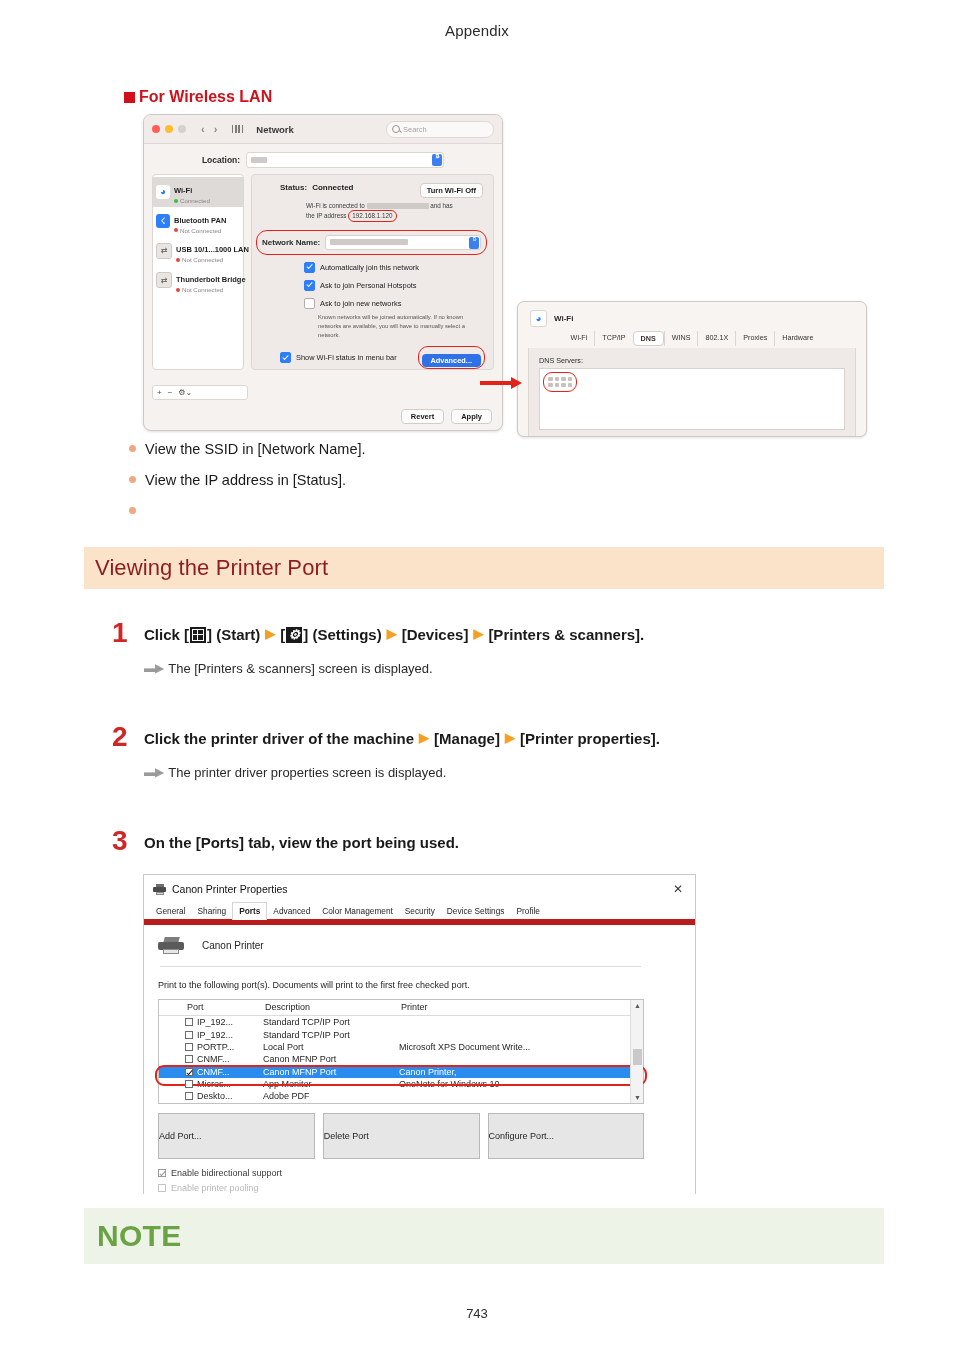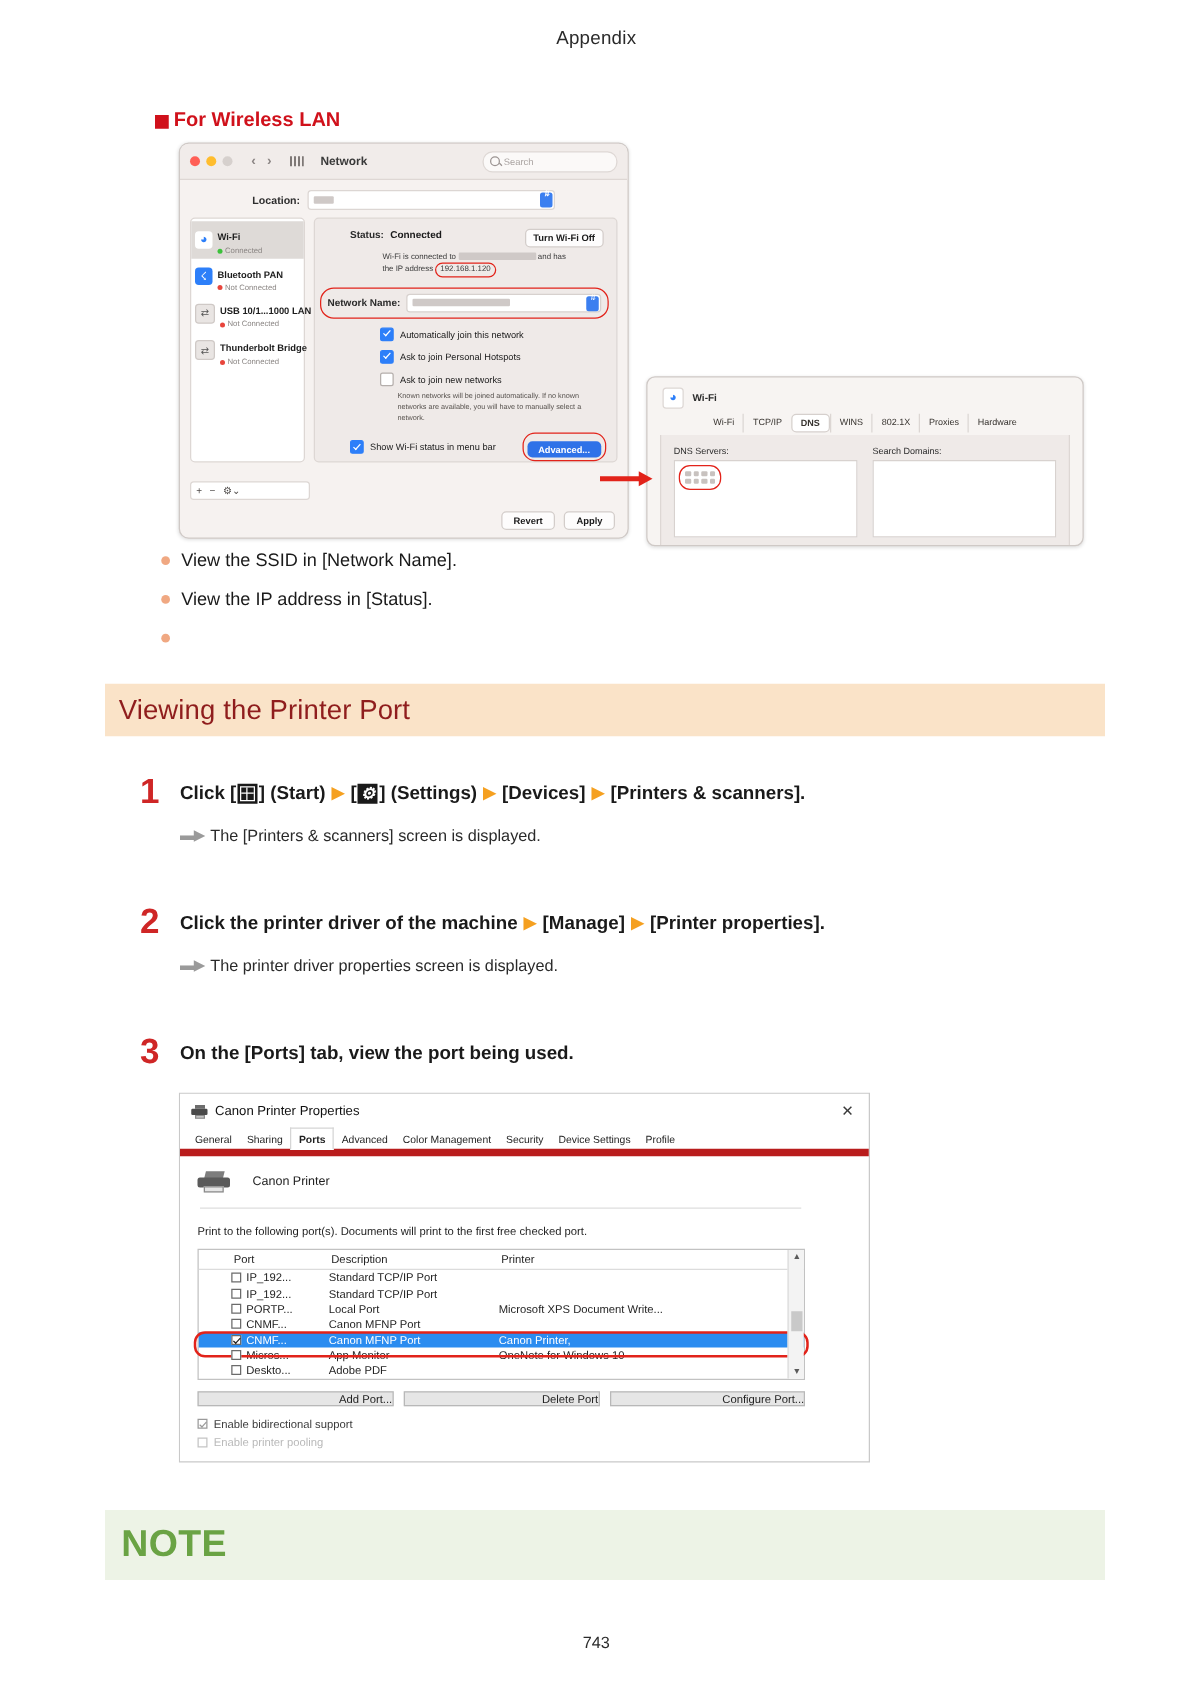--- a/index.html
+++ b/index.html
@@ -381,22 +381,22 @@
     display: flex; flex-direction: column; align-items: center; justify-content: space-between;
     font-size: 7px; color: #5a5a5a; padding: 2px 0;
   }
   .pt-thumb { position: absolute; right: 1px; top: 48%; width: 9px; height: 16px; background: #c9c9c9;}
   .sel-outline {
     position: absolute; left: -4px; right: -4px; height: 17px;
     border: 2px solid #e2231a; border-radius: 9px; pointer-events: none;
   }
   .win-buttons { display: flex; gap: 8px; margin-top: 9px; width: 93%; }
   .wbtn {
-    flex: 1; text-align: right; font-size: 9px; background: #e6e6e6;
-    border: 1px solid #b8b8b8; padding: 0 0;
+    flex: 1; text-align: left; font-size: 9px; background: #e6e6e6;
+    border: 1px solid #b8b8b8; padding: 17px 0;
   }
   .win-chk { display: flex; align-items: center; gap: 5px; margin-top: 9px; font-size: 9px; color: #3b3b3b; }
   .win-chk.dim { color: #b9b9b9; margin-top: 5px; }
   .wcb.dimbox { border-color: #c4c4c4; }
   .wcb.dimon { border-color: #9a9a9a; }
   .wcb.dimon::after { border-color: #9a9a9a; }
 
   
   .note-band {
     position: absolute; top: 1208px; left: 84px; width: 800px; height: 56px;
@@ -593,24 +593,20 @@
             </span>
           <span class="dns-dots">
               <i></i>
               <i></i>
               <i></i>
               <i></i>
             </span>
         </span>
       </div>
     </div>
-    <div class="dns-col">
-      <div class="dns-col-lbl">Search Domains:</div>
-      <div class="dns-box"></div>
-    </div>
   </div>
 </div>
 
 <div class="bullets">
   <div class="bullet">
     <i class="bdot"></i>
     <span class="btxt">View the SSID in [Network Name].</span>
   </div>
   <div class="bullet">
     <i class="bdot"></i>

